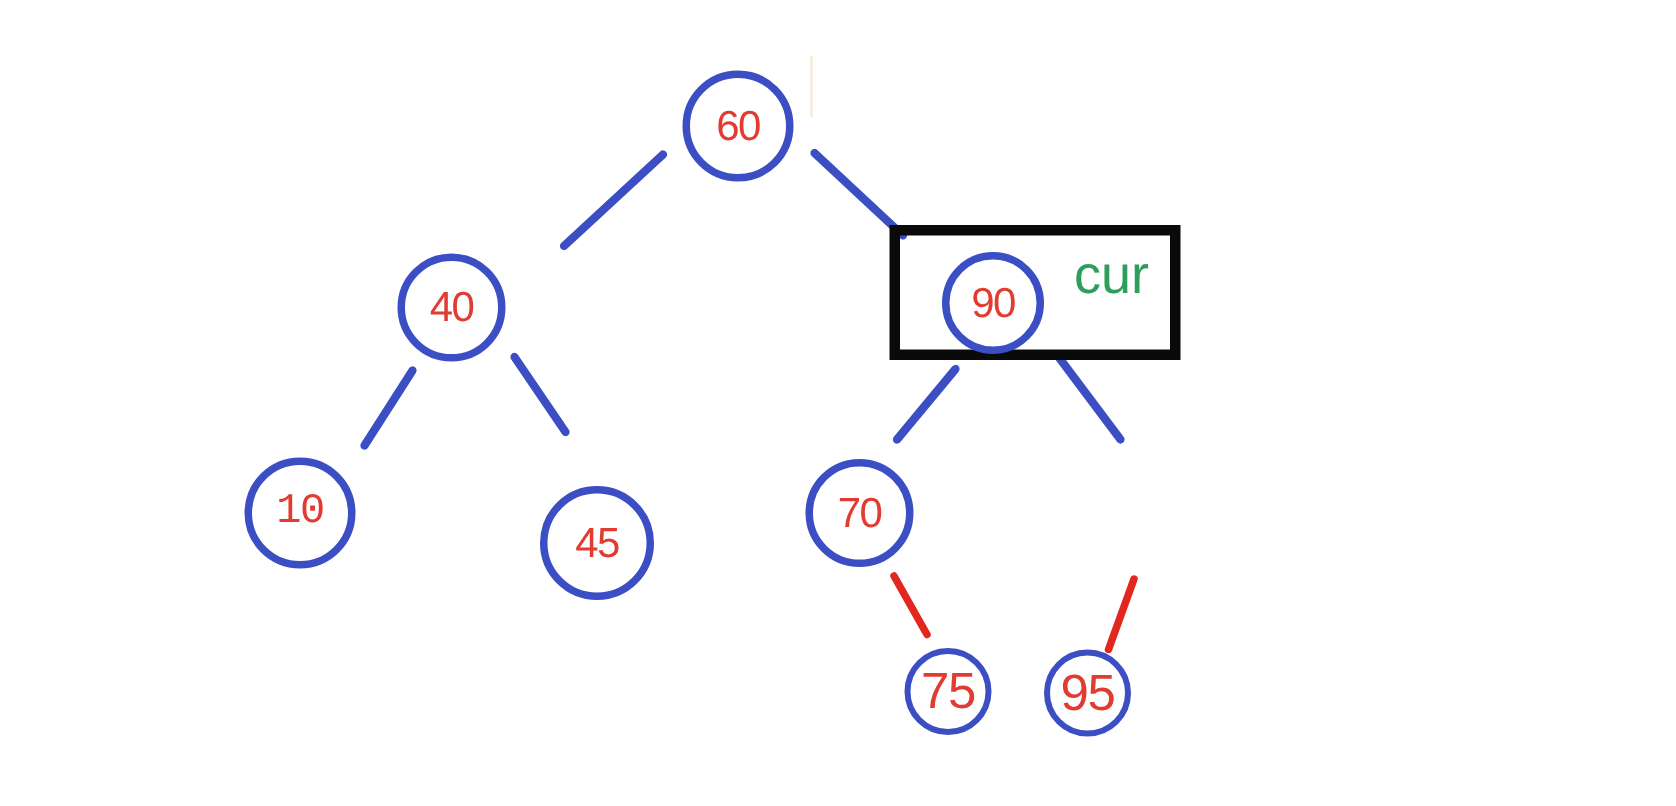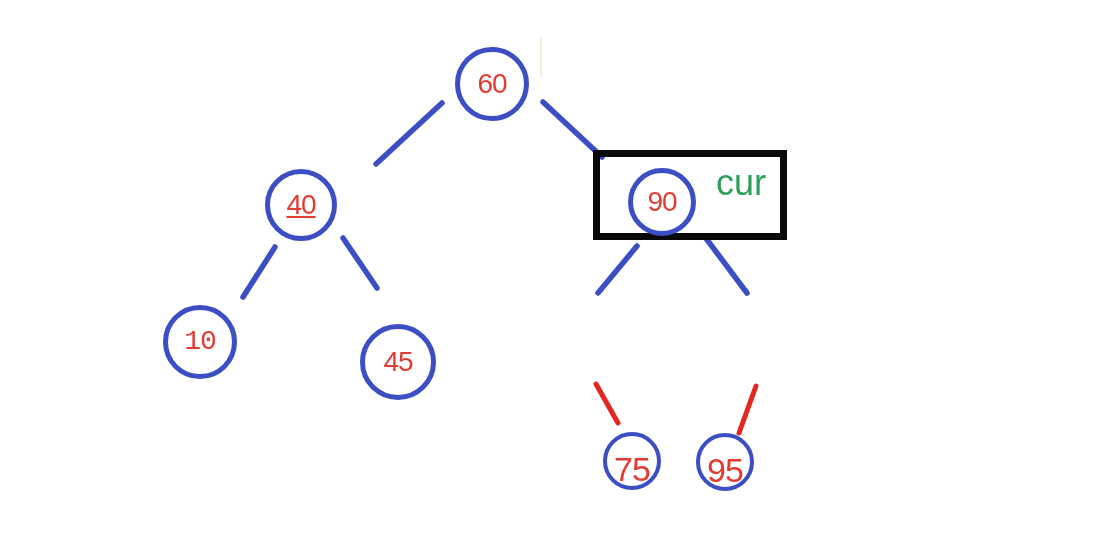--- a/index.html
+++ b/index.html
@@ -42,24 +42,23 @@
     align-items: center;
     justify-content: center;
     font-size: 28px;
     line-height: 1;
     background: transparent;
     letter-spacing: -1px;
   }
   .node.small {
     border-width: 4px;
     font-size: 34px;
-    align-items: flex-end;
   }
   .n60  { left: 455px; top:  47px; width: 74px; height: 74px; }
-  .n40  { left: 265px; top: 169px; width: 72px; height: 72px; text-decoration: underline; }
+  .n40  { left: 265px; top: 169px; width: 72px; height: 72px; }
   .n90  { left: 628px; top: 168px; width: 68px; height: 68px; }
   .n10  { left: 163px; top: 305px; width: 74px; height: 74px; font-family: Liberation Mono, monospace; }
   .n45  { left: 360px; top: 324px; width: 76px; height: 76px; }
   .n70  { left: 537px; top: 306px; width: 72px; height: 72px; }
   .n120 { left: 730px; top: 306px; width: 74px; height: 74px; }
   .n75  { left: 603px; top: 432px; width: 58px; height: 58px; }
   .n95  { left: 696px; top: 433px; width: 58px; height: 58px; }
   .hl-box {
     position: absolute;
     box-sizing: border-box;
@@ -113,20 +112,23 @@
     </div>
   <div class="node n90">
       <span>90</span>
     </div>
   <div class="node n10">
       <span>10</span>
     </div>
   <div class="node n45">
       <span>45</span>
     </div>
+  <div class="node n70">
+      <span>70</span>
+    </div>
   <div class="node n75 small">
       <span>75</span>
     </div>
   <div class="node n95 small">
       <span>95</span>
     </div>
 
   <div class="cur-label">cur</div>
 
   <div class="artifact"></div>

